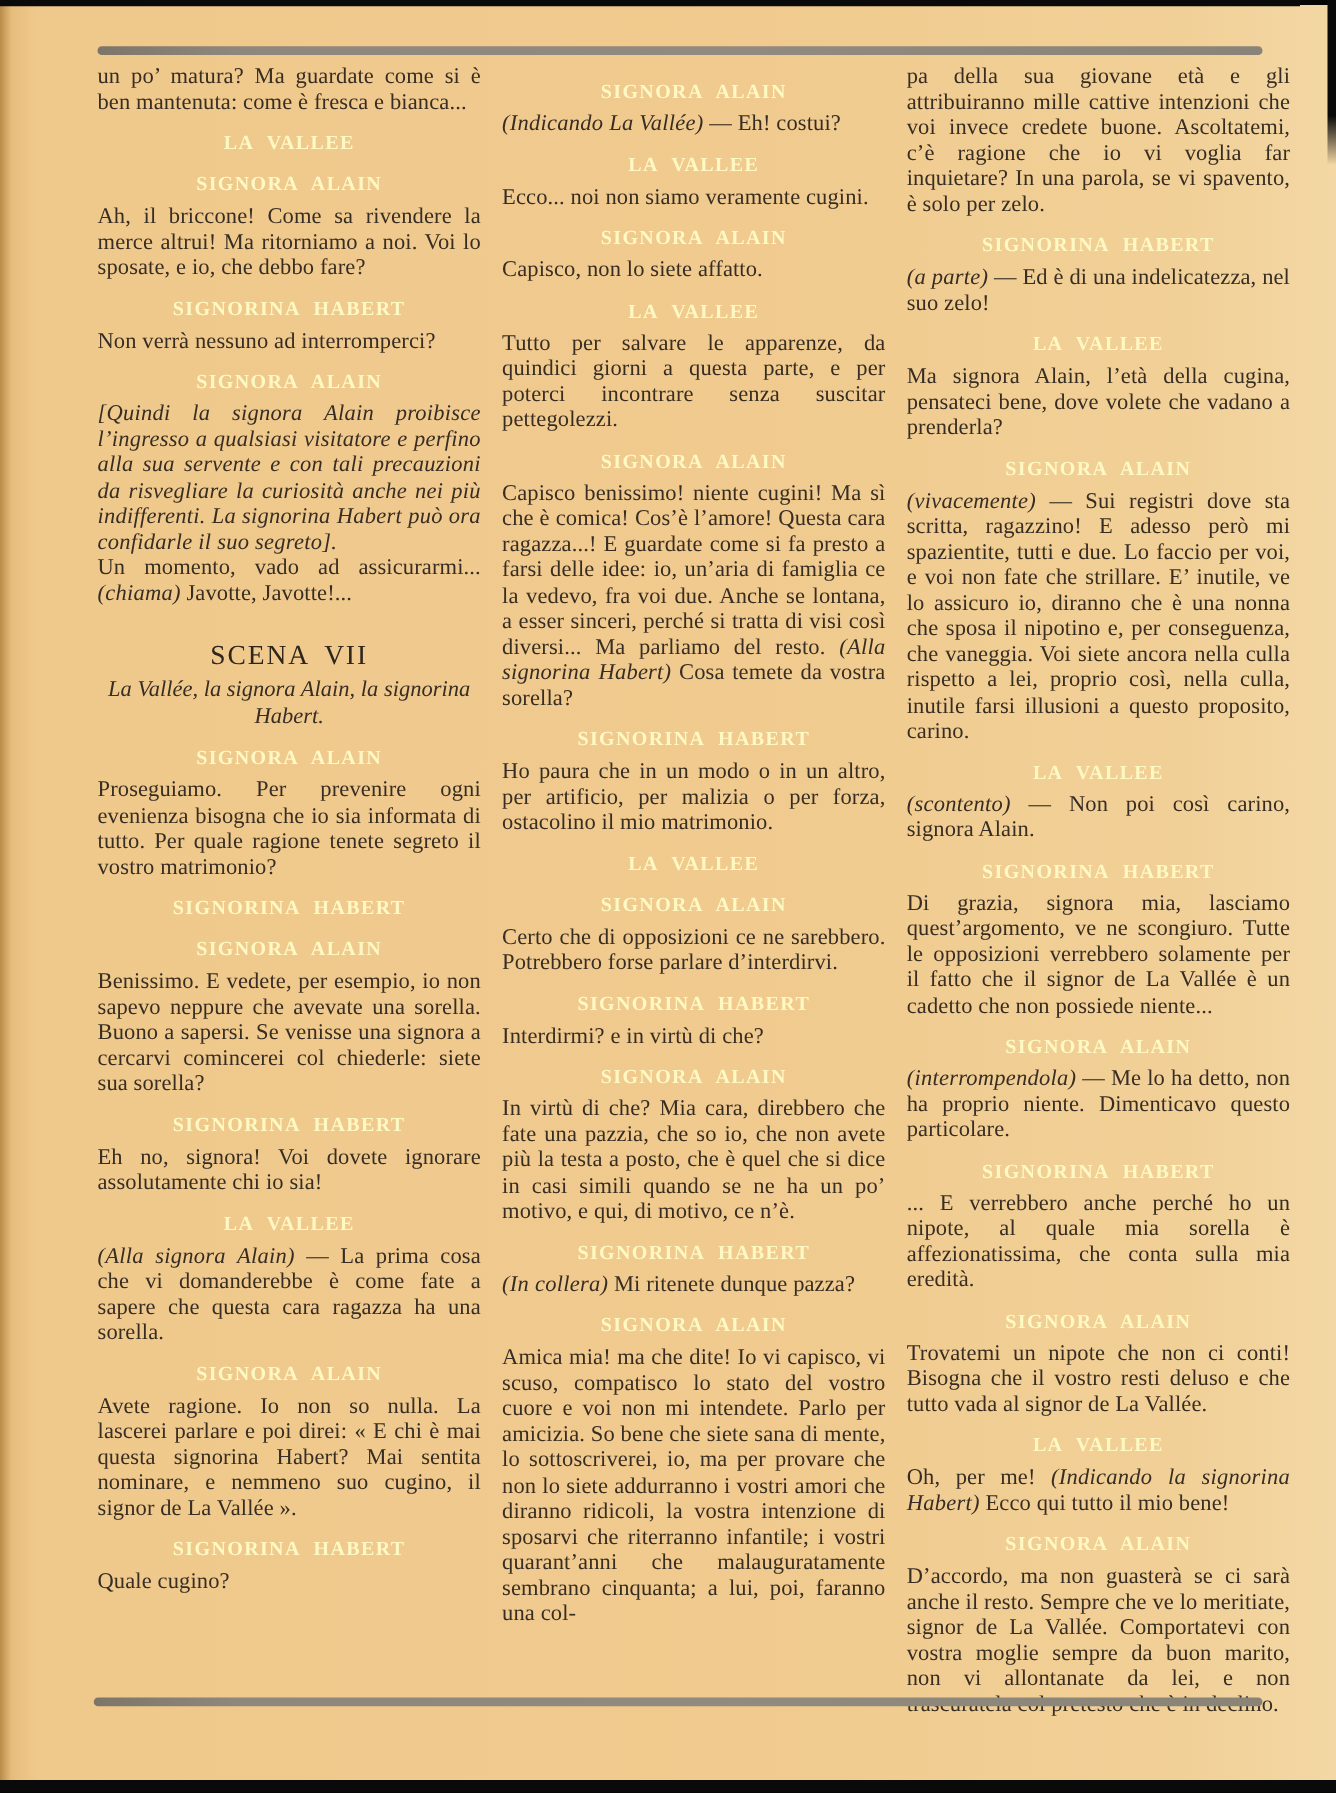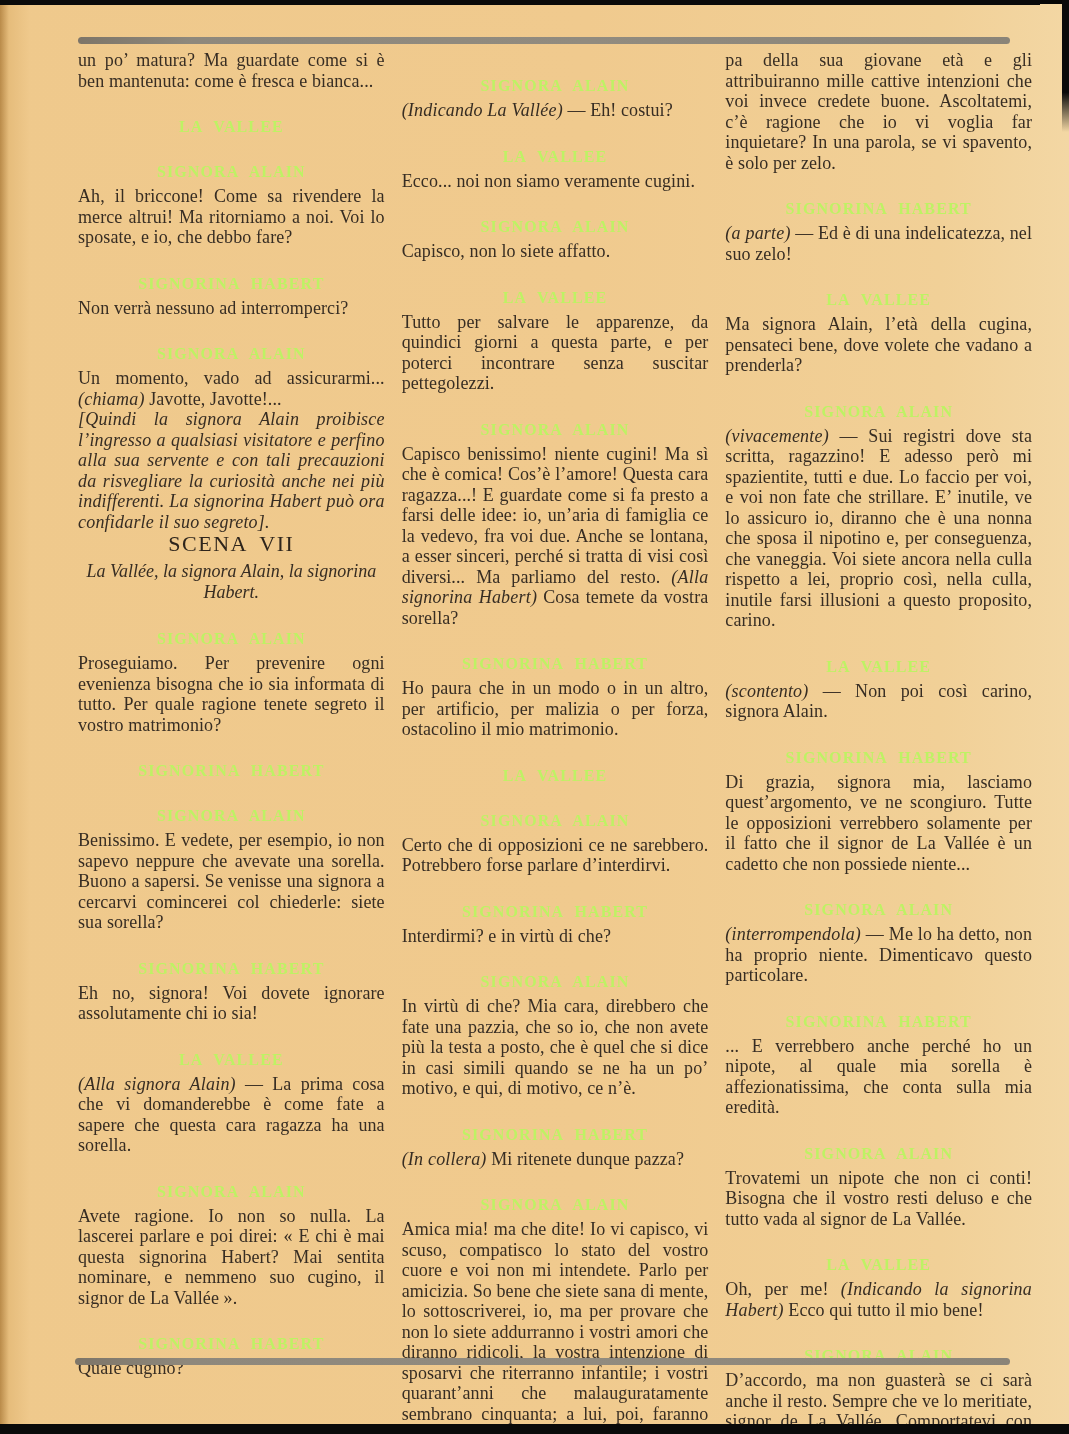--- a/index.html
+++ b/index.html
@@ -30,30 +30,30 @@
   }
   .column{flex:1 1 0;min-width:0;}
   .para{
     margin:0;
     font-size:18px;line-height:20.5px;
     text-align:justify;
     letter-spacing:.1px;
   }
   .para i{letter-spacing:.2px;}
   .speaker{
-    margin:26px 0 5px;
+    margin:14px 0 5px;
     font-size:16px;line-height:19px;
     font-weight:bold;
     text-align:center;
     letter-spacing:1.1px;
     word-spacing:6px;
-    color:#bef264;
+    color:#fef9c3;
   }
   .scene-heading{
-    margin:0 0 5px;
+    margin:28px 0 5px;
     font-size:22px;line-height:24px;
     font-weight:normal;
     text-align:center;
     letter-spacing:1.5px;
     word-spacing:6px;
     color:#2e251c;
   }
   .scene-cast{
     margin:0 0 14px;
     font-size:18px;line-height:21px;
@@ -73,22 +73,22 @@
 
   <div class="content">
     <div class="column">
         <p class="para"><span>un po’ matura? Ma guardate come si è ben mantenuta: come è fresca e bianca...</span></p>
         <h3 class="speaker"><span>LA VALLEE</span></h3>
         <h3 class="speaker"><span>SIGNORA ALAIN</span></h3>
         <p class="para"><span>Ah, il briccone! Come sa rivendere la merce altrui! Ma ritorniamo a noi. Voi lo sposate, e io, che debbo fare?</span></p>
         <h3 class="speaker"><span>SIGNORINA HABERT</span></h3>
         <p class="para"><span>Non verrà nessuno ad interromperci?</span></p>
         <h3 class="speaker"><span>SIGNORA ALAIN</span></h3>
+        <p class="para stage"><i>[Quindi la signora Alain proibisce l’ingresso a qualsiasi visitatore e perfino alla sua servente e con tali precauzioni da risvegliare la curiosità anche nei più indifferenti. La signorina Habert può ora confidarle il suo segreto].</i></p>
         <p class="para"><span>Un momento, vado ad assicurarmi... </span><i>(chiama)</i><span> Javotte, Javotte!...</span></p>
-        <p class="para stage"><i>[Quindi la signora Alain proibisce l’ingresso a qualsiasi visitatore e perfino alla sua servente e con tali precauzioni da risvegliare la curiosità anche nei più indifferenti. La signorina Habert può ora confidarle il suo segreto].</i></p>
         <h2 class="scene-heading"><span>SCENA VII</span></h2>
         <p class="scene-cast"><span>La Vallée, la signora Alain, la signorina Habert.</span></p>
         <h3 class="speaker"><span>SIGNORA ALAIN</span></h3>
         <p class="para"><span>Proseguiamo. Per prevenire ogni evenienza bisogna che io sia informata di tutto. Per quale ragione tenete segreto il vostro matrimonio?</span></p>
         <h3 class="speaker"><span>SIGNORINA HABERT</span></h3>
         <h3 class="speaker"><span>SIGNORA ALAIN</span></h3>
         <p class="para"><span>Benissimo. E vedete, per esempio, io non sapevo neppure che avevate una sorella. Buono a sapersi. Se venisse una signora a cercarvi comincerei col chiederle: siete sua sorella?</span></p>
         <h3 class="speaker"><span>SIGNORINA HABERT</span></h3>
         <p class="para"><span>Eh no, signora! Voi dovete ignorare assolutamente chi io sia!</span></p>
         <h3 class="speaker"><span>LA VALLEE</span></h3>

